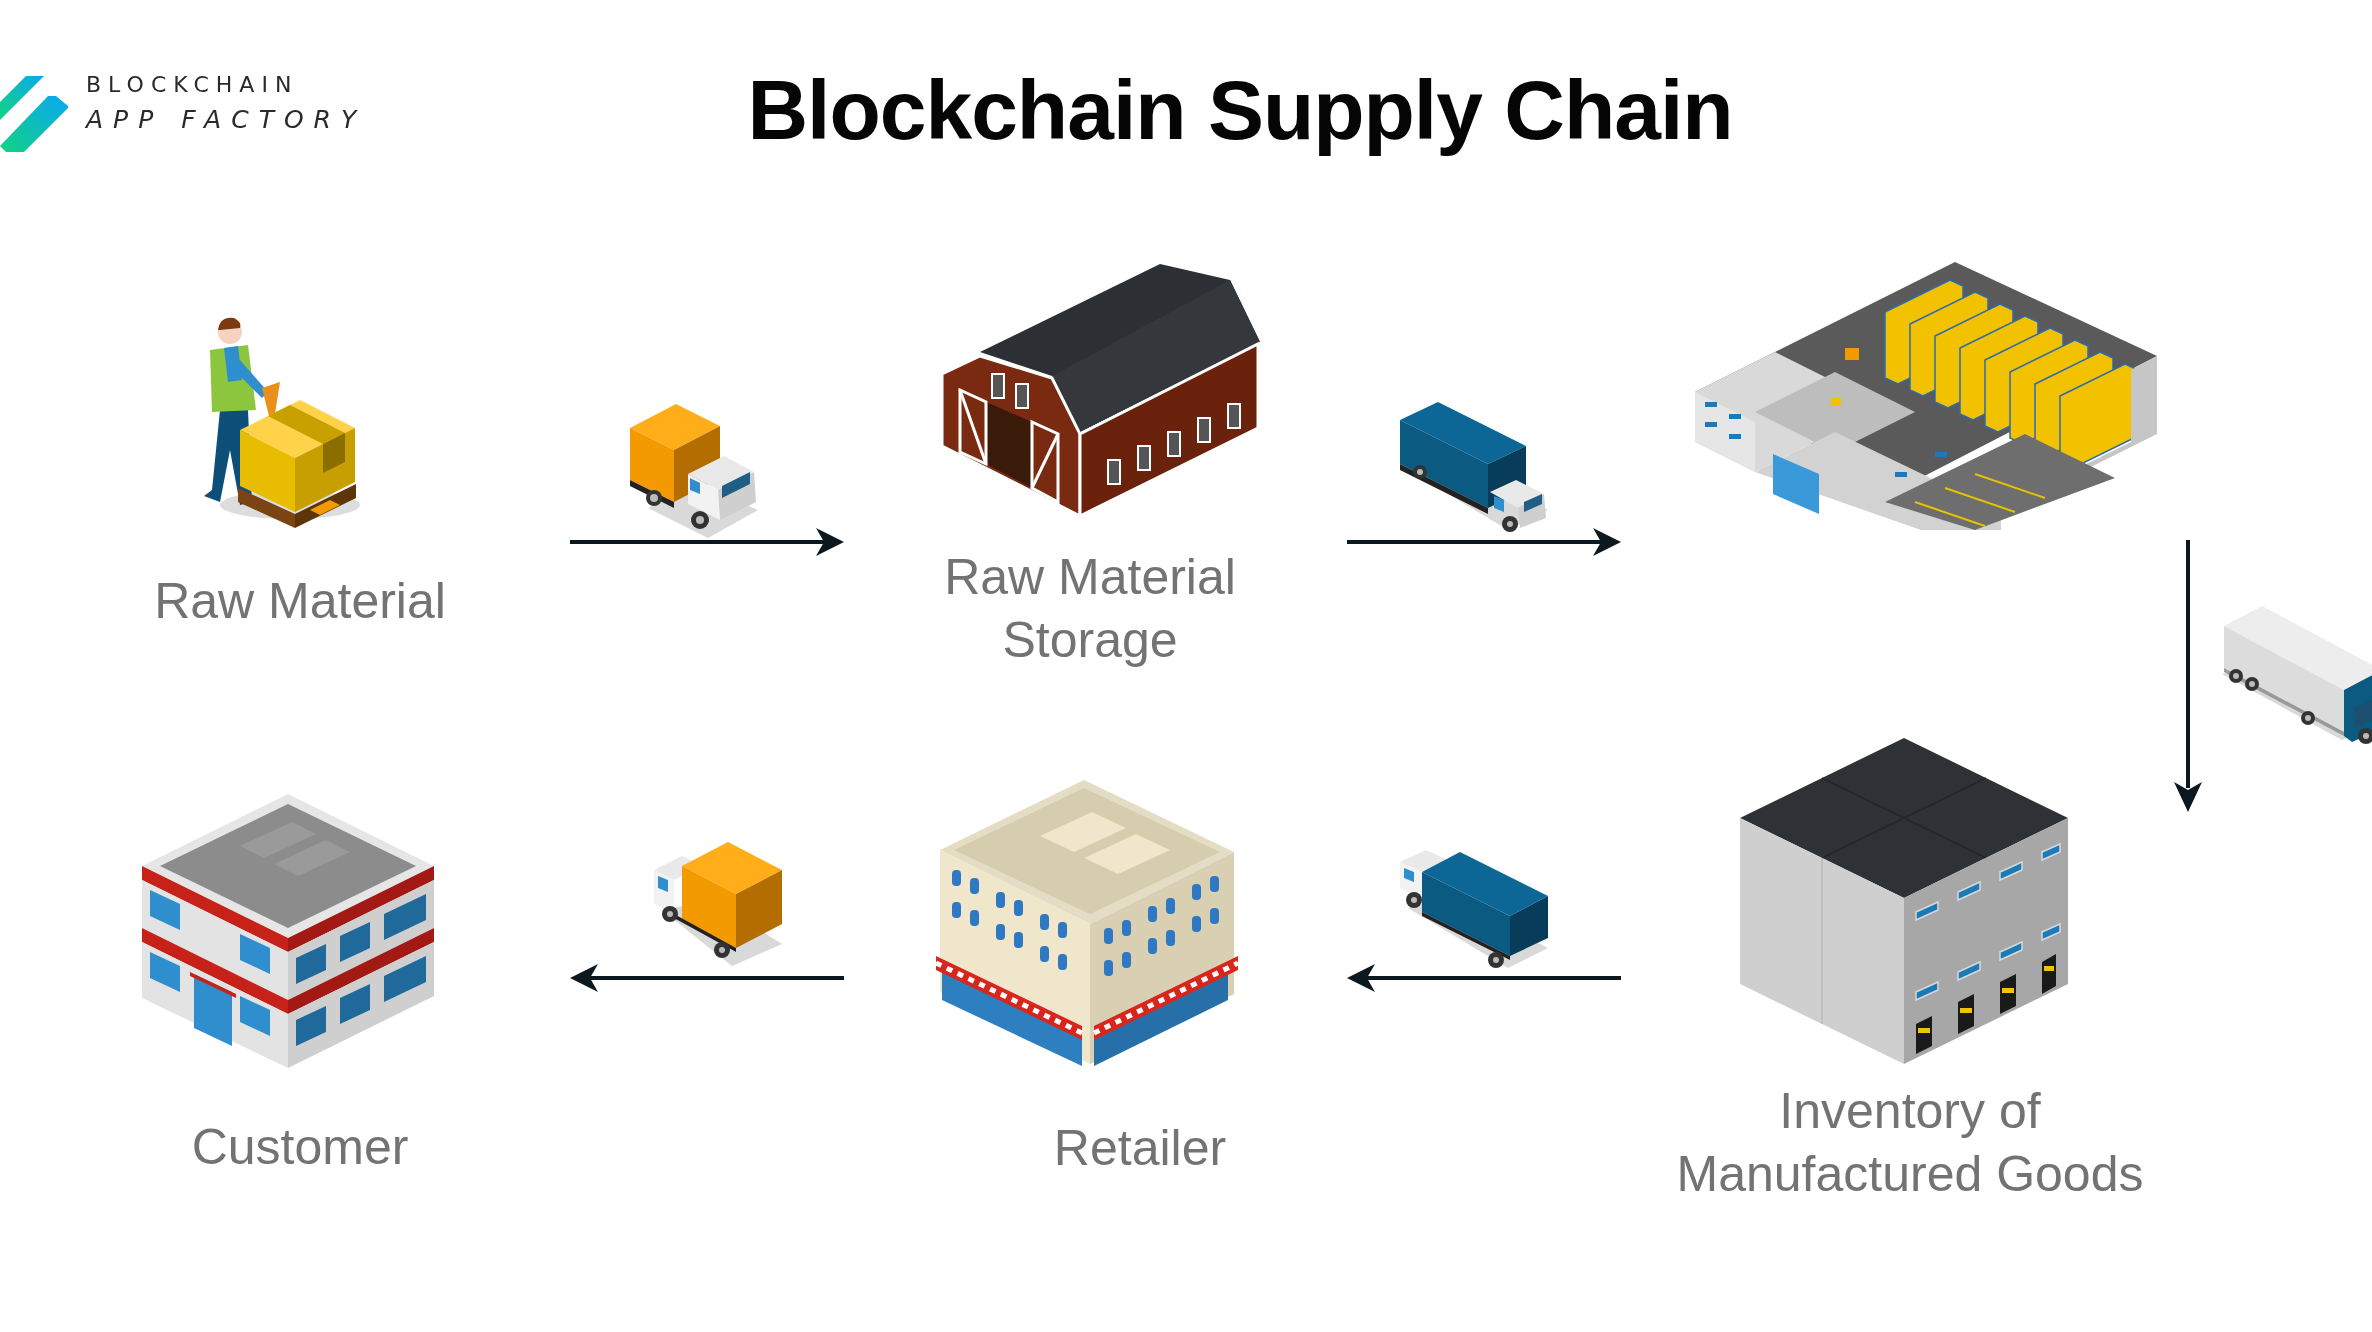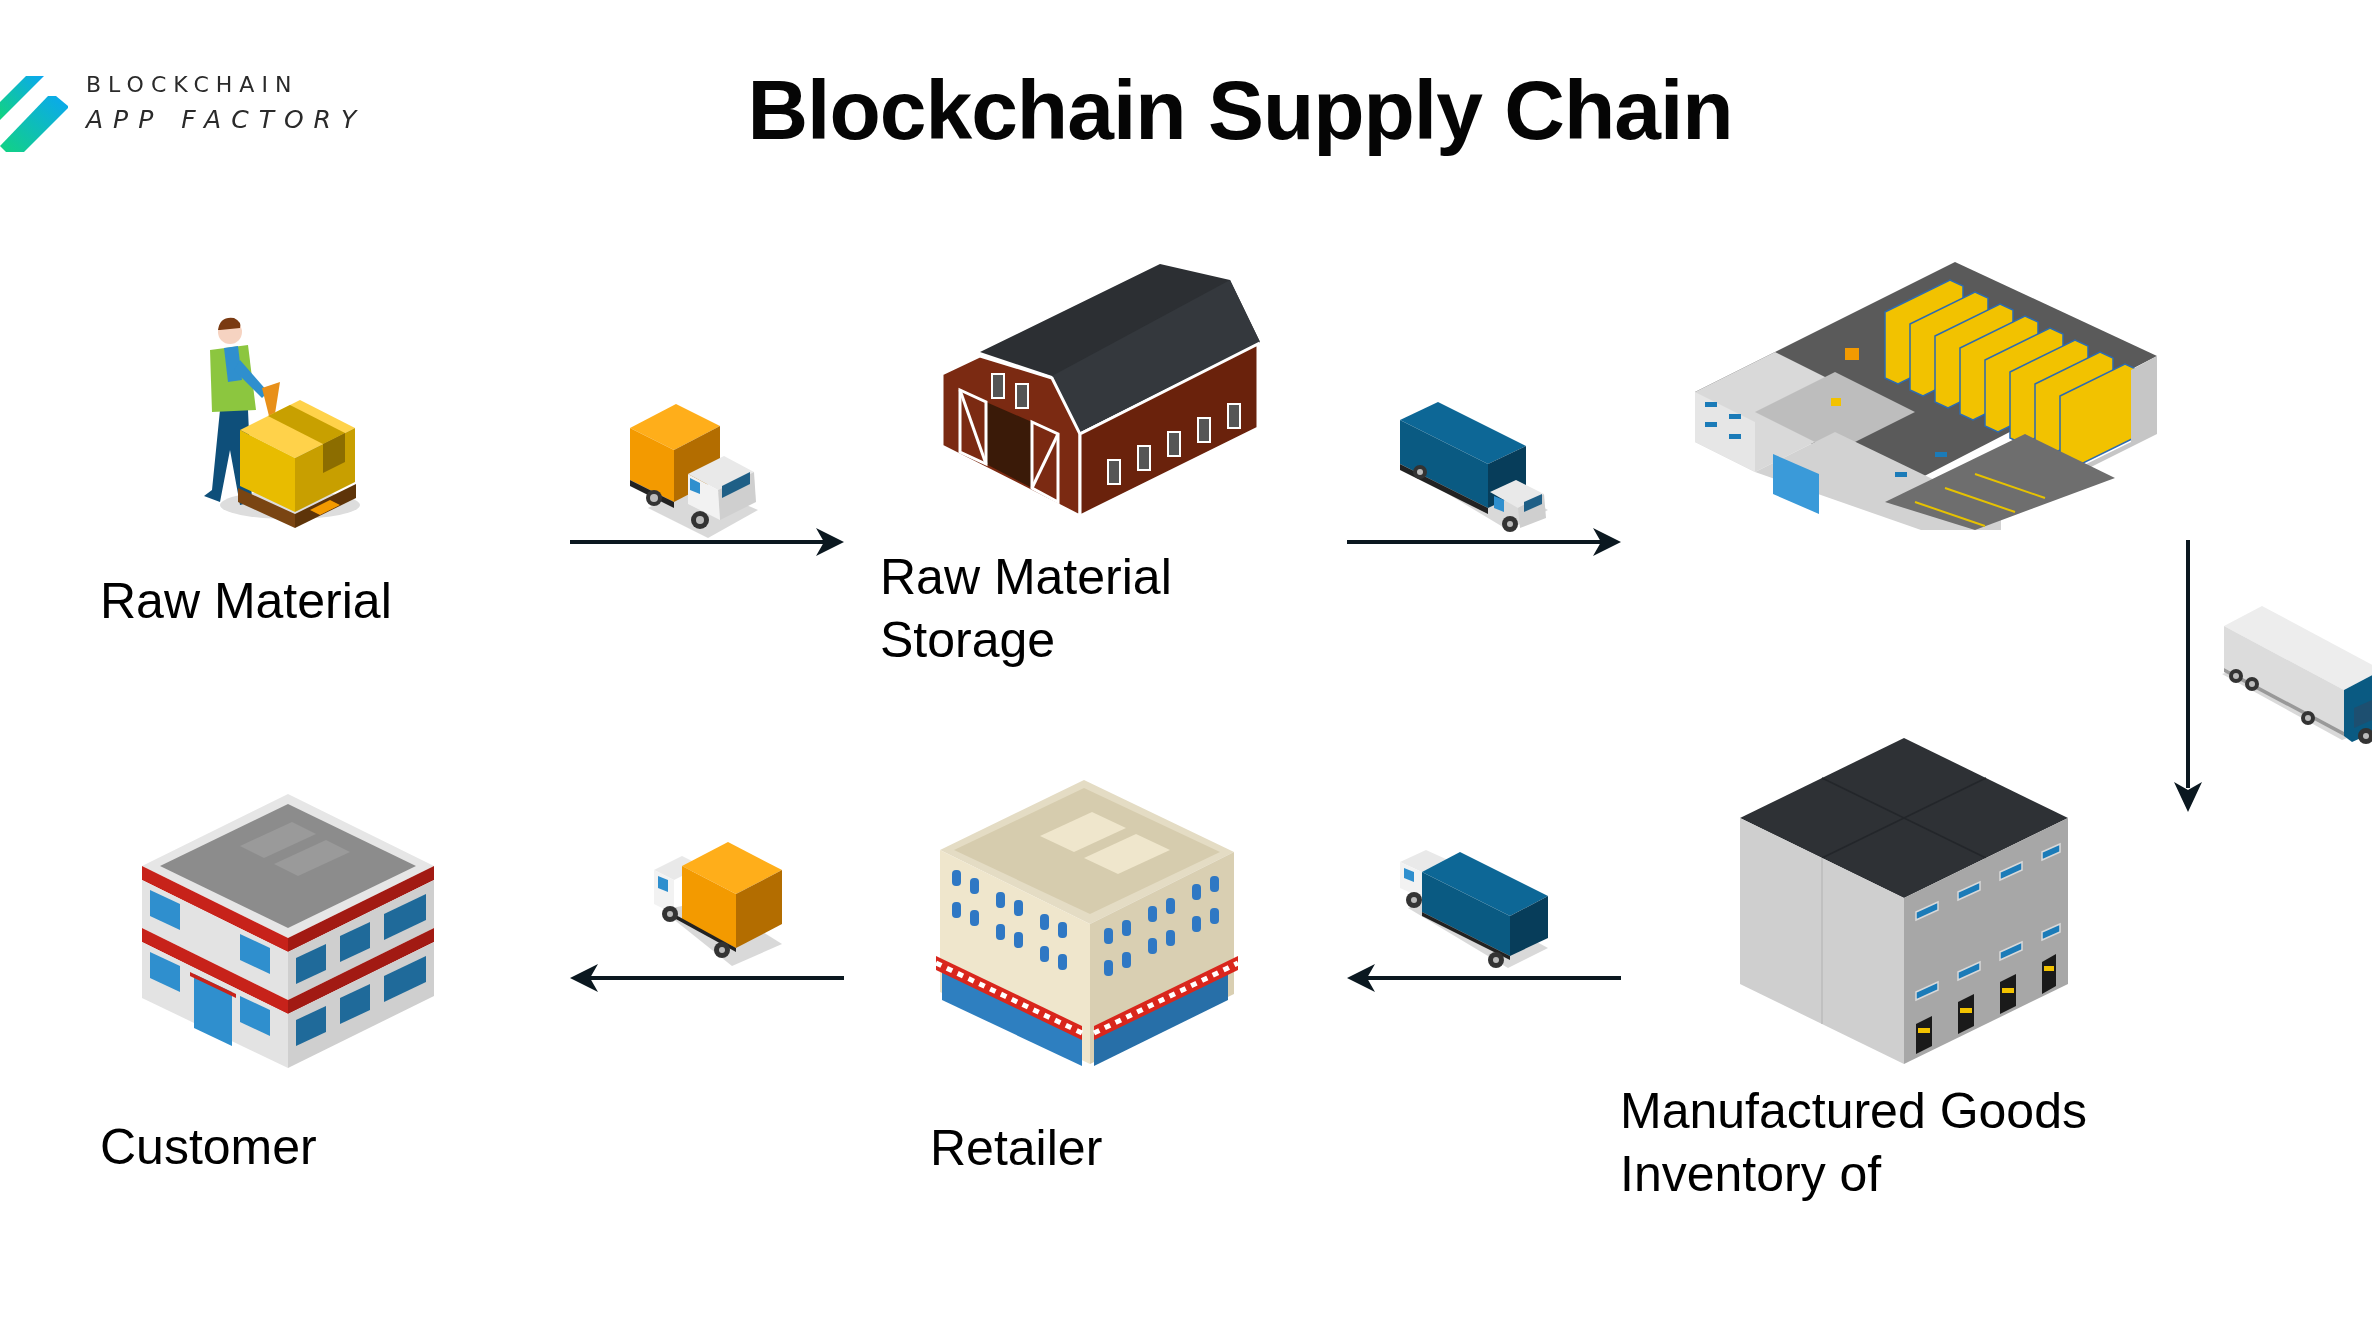--- a/index.html
+++ b/index.html
@@ -3,21 +3,21 @@
 <meta charset="utf-8">
 <style>
   html, body { margin:0; padding:0; background:#ffffff; }
   body { width:2372px; height:1332px; position:relative; overflow:hidden; font-family:"Liberation Sans", sans-serif; color:#111; }
   .abs { position:absolute; }
   .logo-mark { left:0; top:62px; width:72px; height:90px; }
   .logo-text { left:86px; top:68px; font-family:"DejaVu Sans", sans-serif; color:#2a2a2a; }
   .logo-line1 { font-size:22px; letter-spacing:7px; line-height:34px; }
   .logo-line2 { font-size:25px; letter-spacing:10px; line-height:36px;font-style:italic; }
   .title { left:0; width:2480px; top:62px; text-align:center; font-size:84px; font-weight:bold; letter-spacing:-1px; color:#050505; }
-  .label { font-size:50px; line-height:63px; color:#000000; }
+  .label { text-align:center; font-size:50px; line-height:63px; color:#737373; }
   .node-ill { overflow:visible; }
   .arrow { overflow:visible; }
   .truck { overflow:visible; }
 </style>
 </head>
 <body>
 
 <svg class="abs logo-mark" viewBox="0 0 72 90">
   <defs>
     <linearGradient id="lg" x1="0" y1="1" x2="1" y2="0">
@@ -227,22 +227,22 @@
     <polygon points="304,226 318,218 318,250 304,258"></polygon>
   </g>
   <g fill="#f2c200">
     <rect x="180" y="292" width="12" height="5"></rect>
       <rect x="222" y="272" width="12" height="5"></rect>
     <rect x="264" y="252" width="12" height="5"></rect>
       <rect x="306" y="230" width="10" height="5"></rect>
   </g>
 </svg>
 <div class="abs label" style="left:1620px;top:1080px;width:580px">
+  <div>Inventory of</div>
   <div>Manufactured Goods</div>
-  <div>Inventory of</div>
 </div>
 
 <svg class="abs arrow" style="left:1345px;top:960px;width:280px;height:36px" viewBox="0 0 280 36">
   <polygon points="30,4 2,18 30,32 22,18" fill="#0b1820"></polygon>
   <line x1="22" y1="18" x2="276" y2="18" stroke="#0b1820" stroke-width="4"></line>
 </svg>
 
 <svg class="abs truck" style="left:1398px;top:838px;width:160px;height:130px" viewBox="0 0 160 130">
   <polygon points="10,70 110,130 150,110 50,56" fill="#cfcfcf" opacity="0.8"></polygon>
   <polygon points="2,24 28,12 50,22 24,34" fill="#e9e9e9"></polygon>

